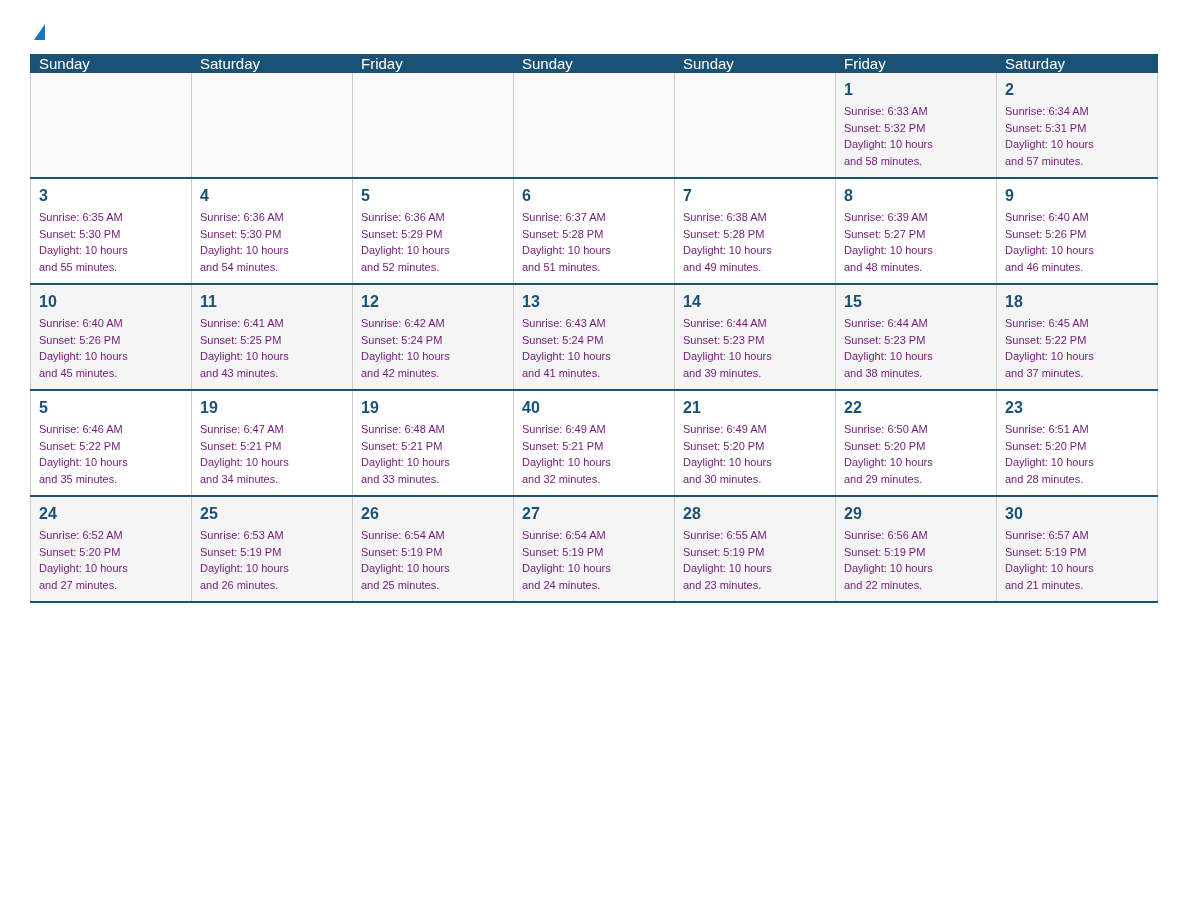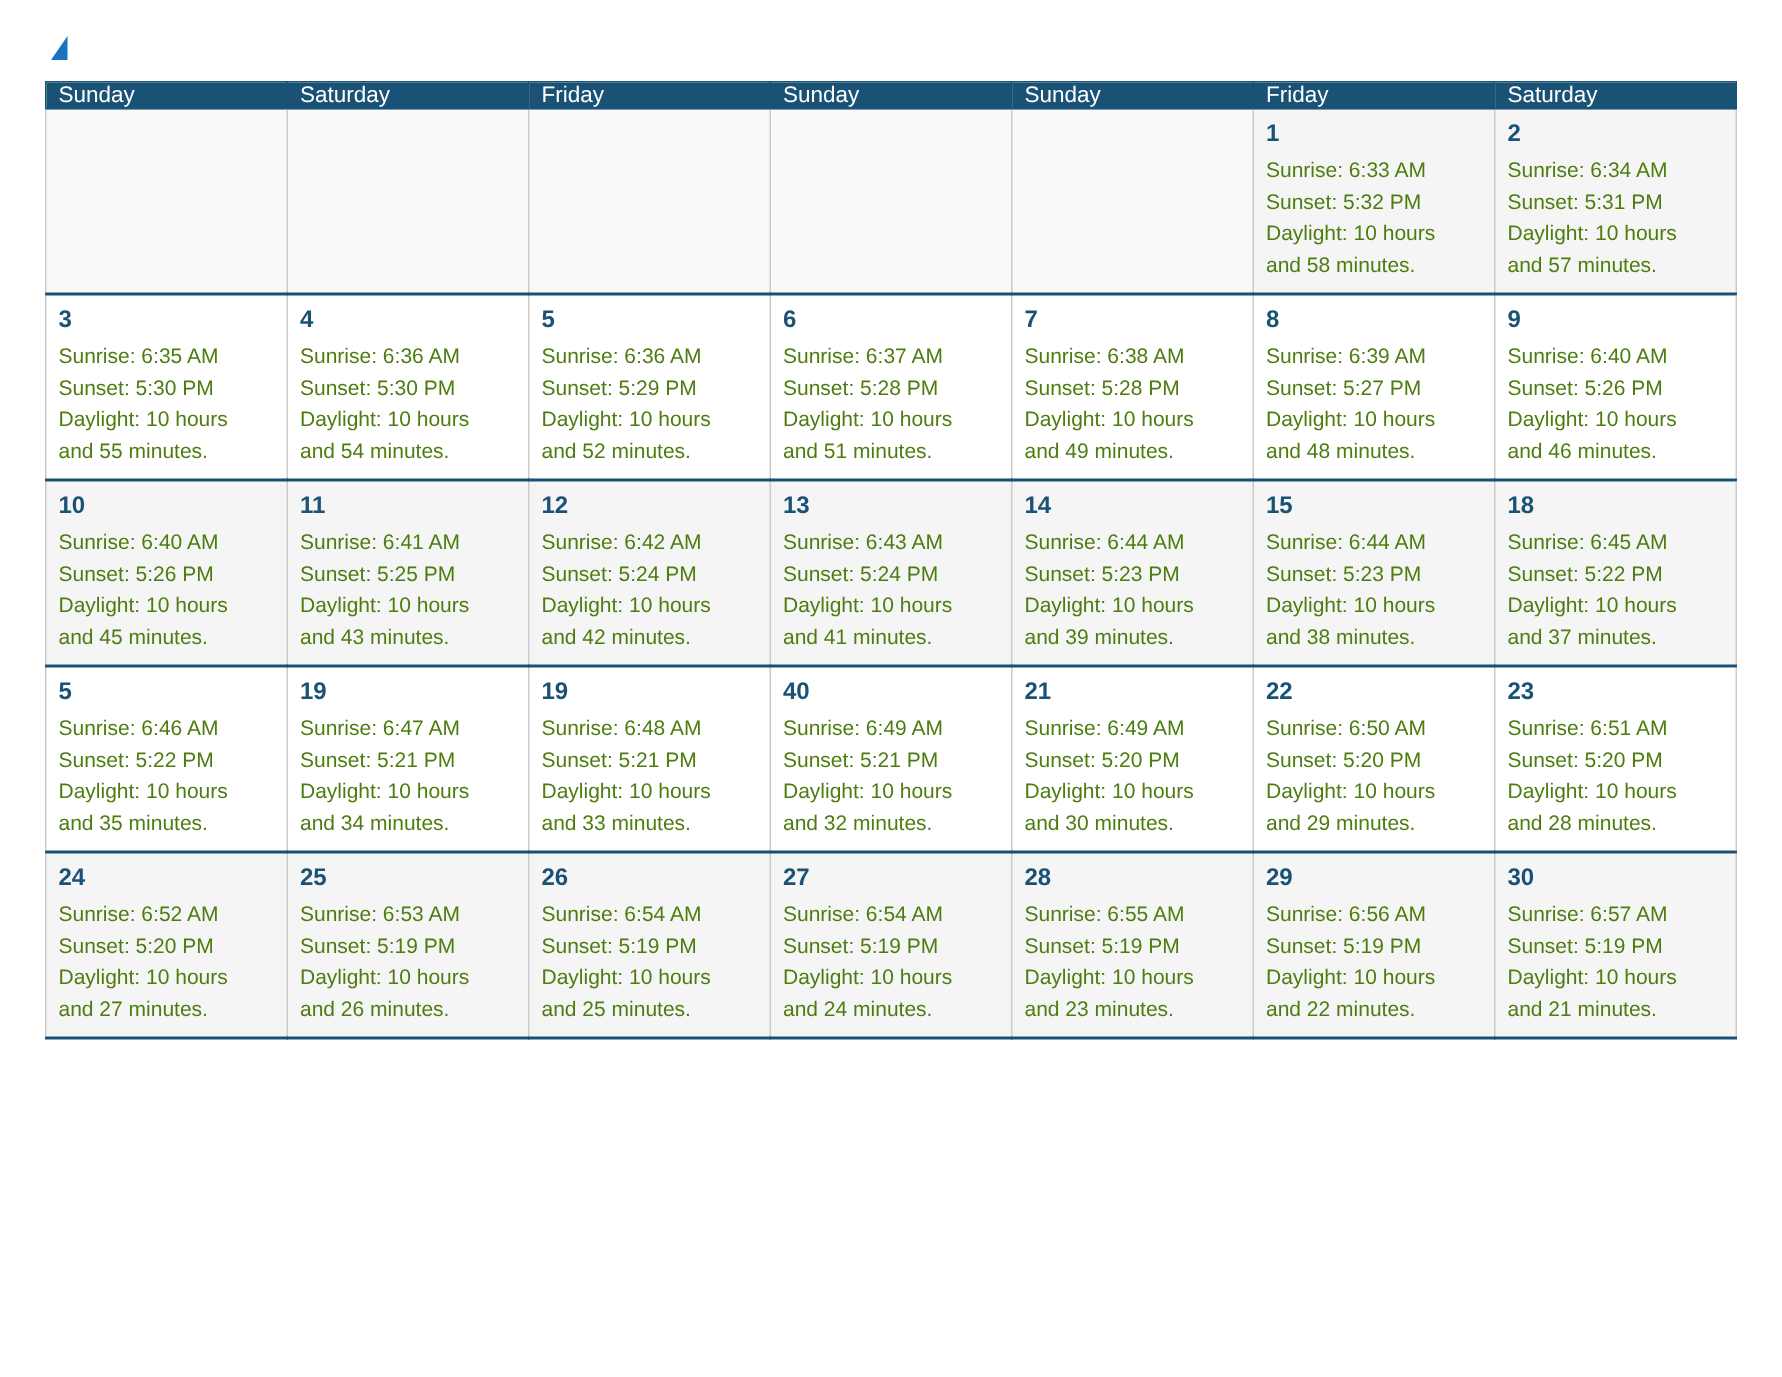--- a/index.html
+++ b/index.html
@@ -75,23 +75,23 @@
       border-left: 1px solid #ccc;
     }
     .day-number {
       font-size: 16px;
       font-weight: bold;
       color: #1a5276;
       display: block;
       margin-bottom: 4px;
     }
     .day-info {
-      font-size: 14px;
+      font-size: 11px;
       line-height: 1.5;
-      color: #4d7c0f;
+      color: #701a75;
     }
     .empty-cell {
       background: #f9f9f9;
     }
     tbody tr:nth-child(odd) {
       background: #f5f5f5;
     }
     tbody tr:nth-child(even) {
       background: #ffffff;
     }

